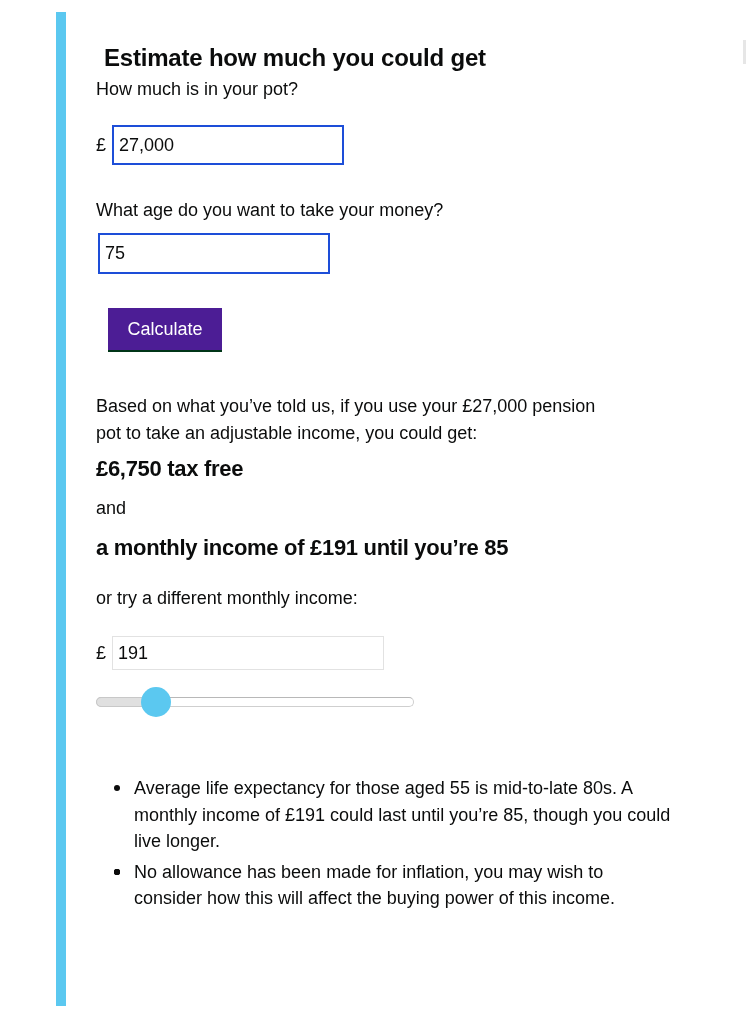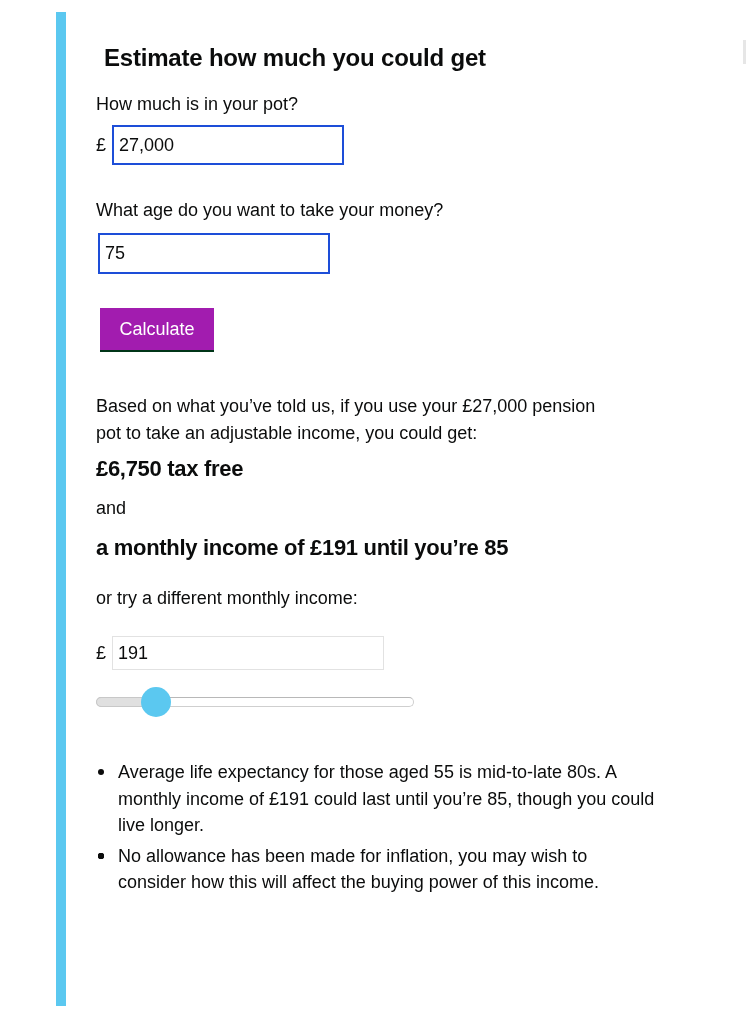--- a/index.html
+++ b/index.html
@@ -75,25 +75,25 @@
       font-size: 18px;
       padding: 0 5px;
       color: #0b0c0c;
       outline: none;
     }
     .text-input.light {
       border: 1px solid #e2e2e2;
     }
     .btn-calc {
       position: absolute;
-      left: 4px;
+      left: 12px;
       top: 308px;
       width: 114px;
       height: 42px;
-      background: #a21caf;
+      background: #4c1d95;
       color: #fff;
       border: none;
       box-shadow: 0 2px 0 #003518;
       font-family: "Liberation Sans", sans-serif;
       font-size: 18px;
       cursor: pointer;
       padding: 0;
     }
     .para {
       position: absolute;
@@ -148,21 +148,21 @@
       width: 30px;
       height: 30px;
       border-radius: 50%;
       background: #5bc8f0;
       cursor: pointer;
     }
     ul.notes {
       position: absolute;
       left: 0;
       top: 759px;
-      margin: 0;
+      margin: 16px;
       padding: 0;
       list-style: none;
       width: 560px;
     }
     ul.notes li {
       position: relative;
       padding-left: 22px;
       font-size: 18px;
       line-height: 26.5px;
       margin-bottom: 4px;
@@ -180,21 +180,21 @@
 </head>
 <body>
 
 <div class="page">
   <div class="accent-bar"></div>
   <div class="right-edge"></div>
 
   <div class="content">
     <h2 class="title">Estimate how much you could get</h2>
 
-    <p class="label" style="top:94px;">How much is in your pot?</p>
+    <p class="label" style="top:79px;">How much is in your pot?</p>
     <div class="currency-row" style="top:125px;">
       <span class="pound">£</span>
       <input class="text-input" type="text" style="width: 232px; height: 40px;" value="27,000">
     </div>
 
     <p class="label" style="top:200px;">What age do you want to take your money?</p>
     <div class="currency-row" style="top:233px;left:2px;">
       <input class="text-input" type="text" style="width: 232px; height: 41px;" value="75">
     </div>
 

